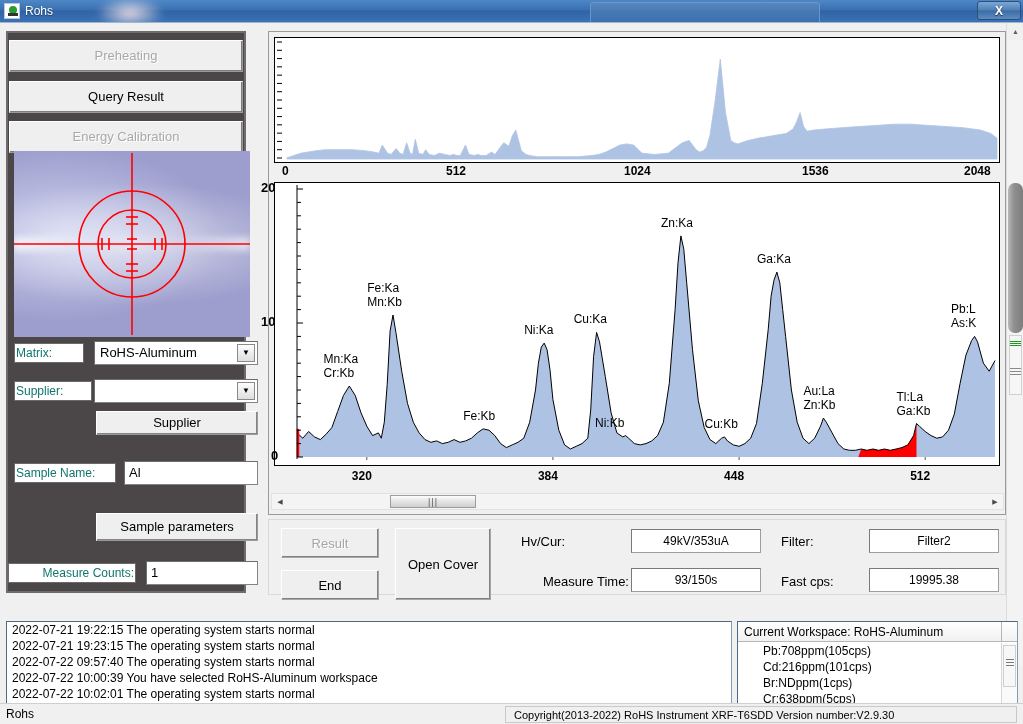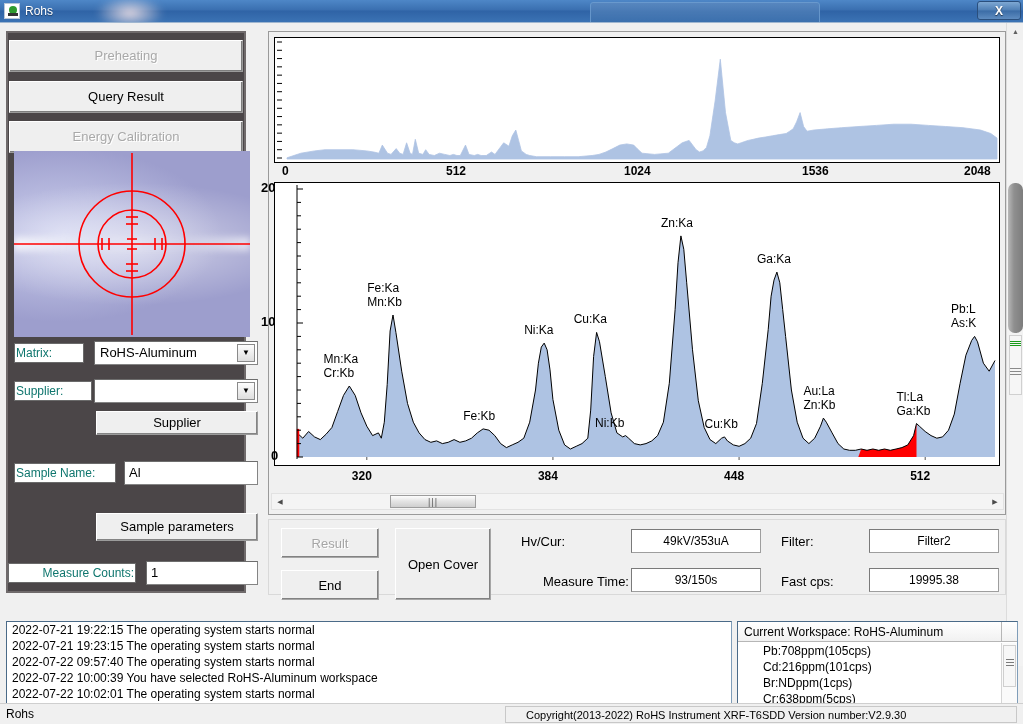--- a/index.html
+++ b/index.html
@@ -305,21 +305,21 @@
     display: flex; align-items: center;
   }
   #status-left {
     font-size: 12px; color: #000; padding-left: 6px;
   }
   #status-right {
     position: absolute; left: 505px; top: 2px;
     width: 512px; height: 17px;
     border: 1px solid #c8c8c8;
     font-size: 11px; color: #000;
-    display: flex; align-items: center; padding-left: 20px;
+    display: flex; align-items: center; padding-left: 8px;
   }
   .peak-label {
     position: absolute; font-size: 12px; color: #000;
     font-family: "Liberation Sans", sans-serif;
     white-space: nowrap;
   }
   .ytick {
     position: absolute; font-size: 13px; font-weight: bold; color: #000;
   }
 </style>

